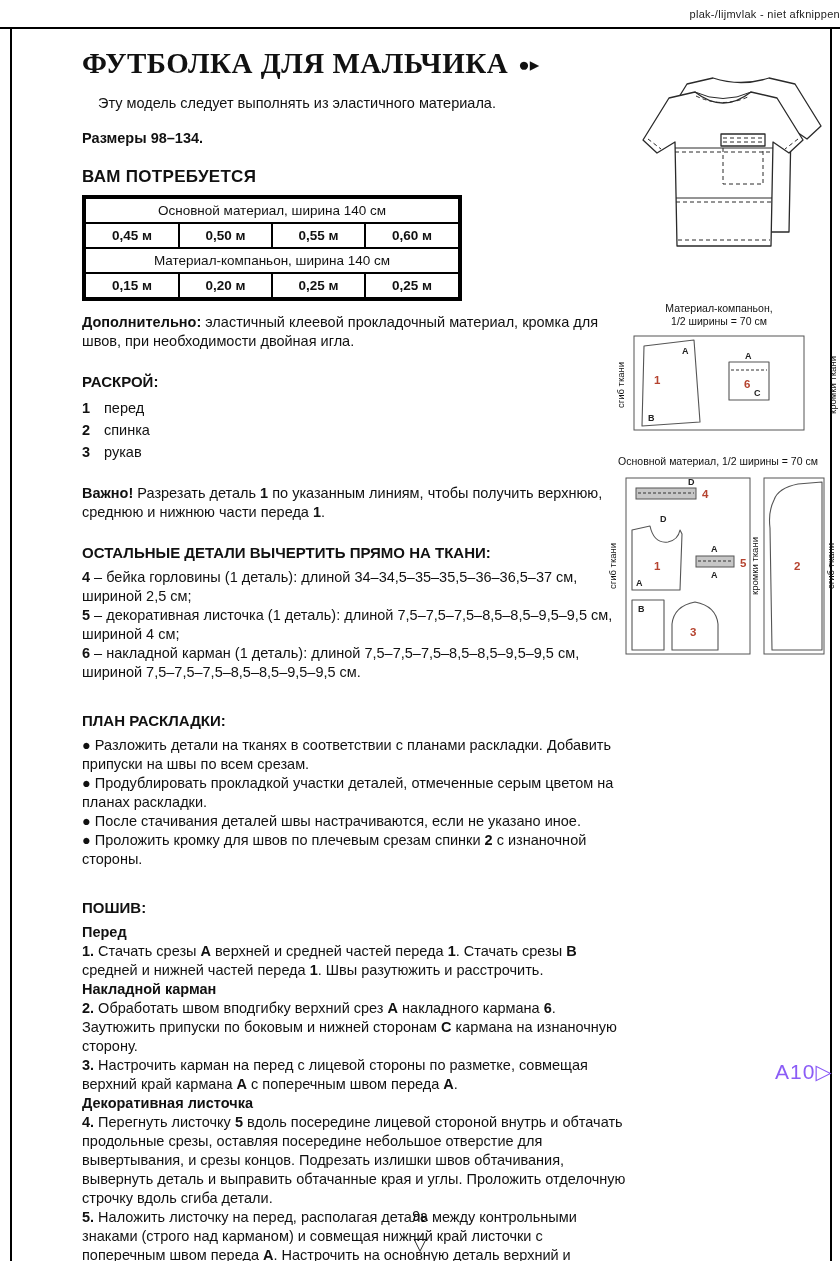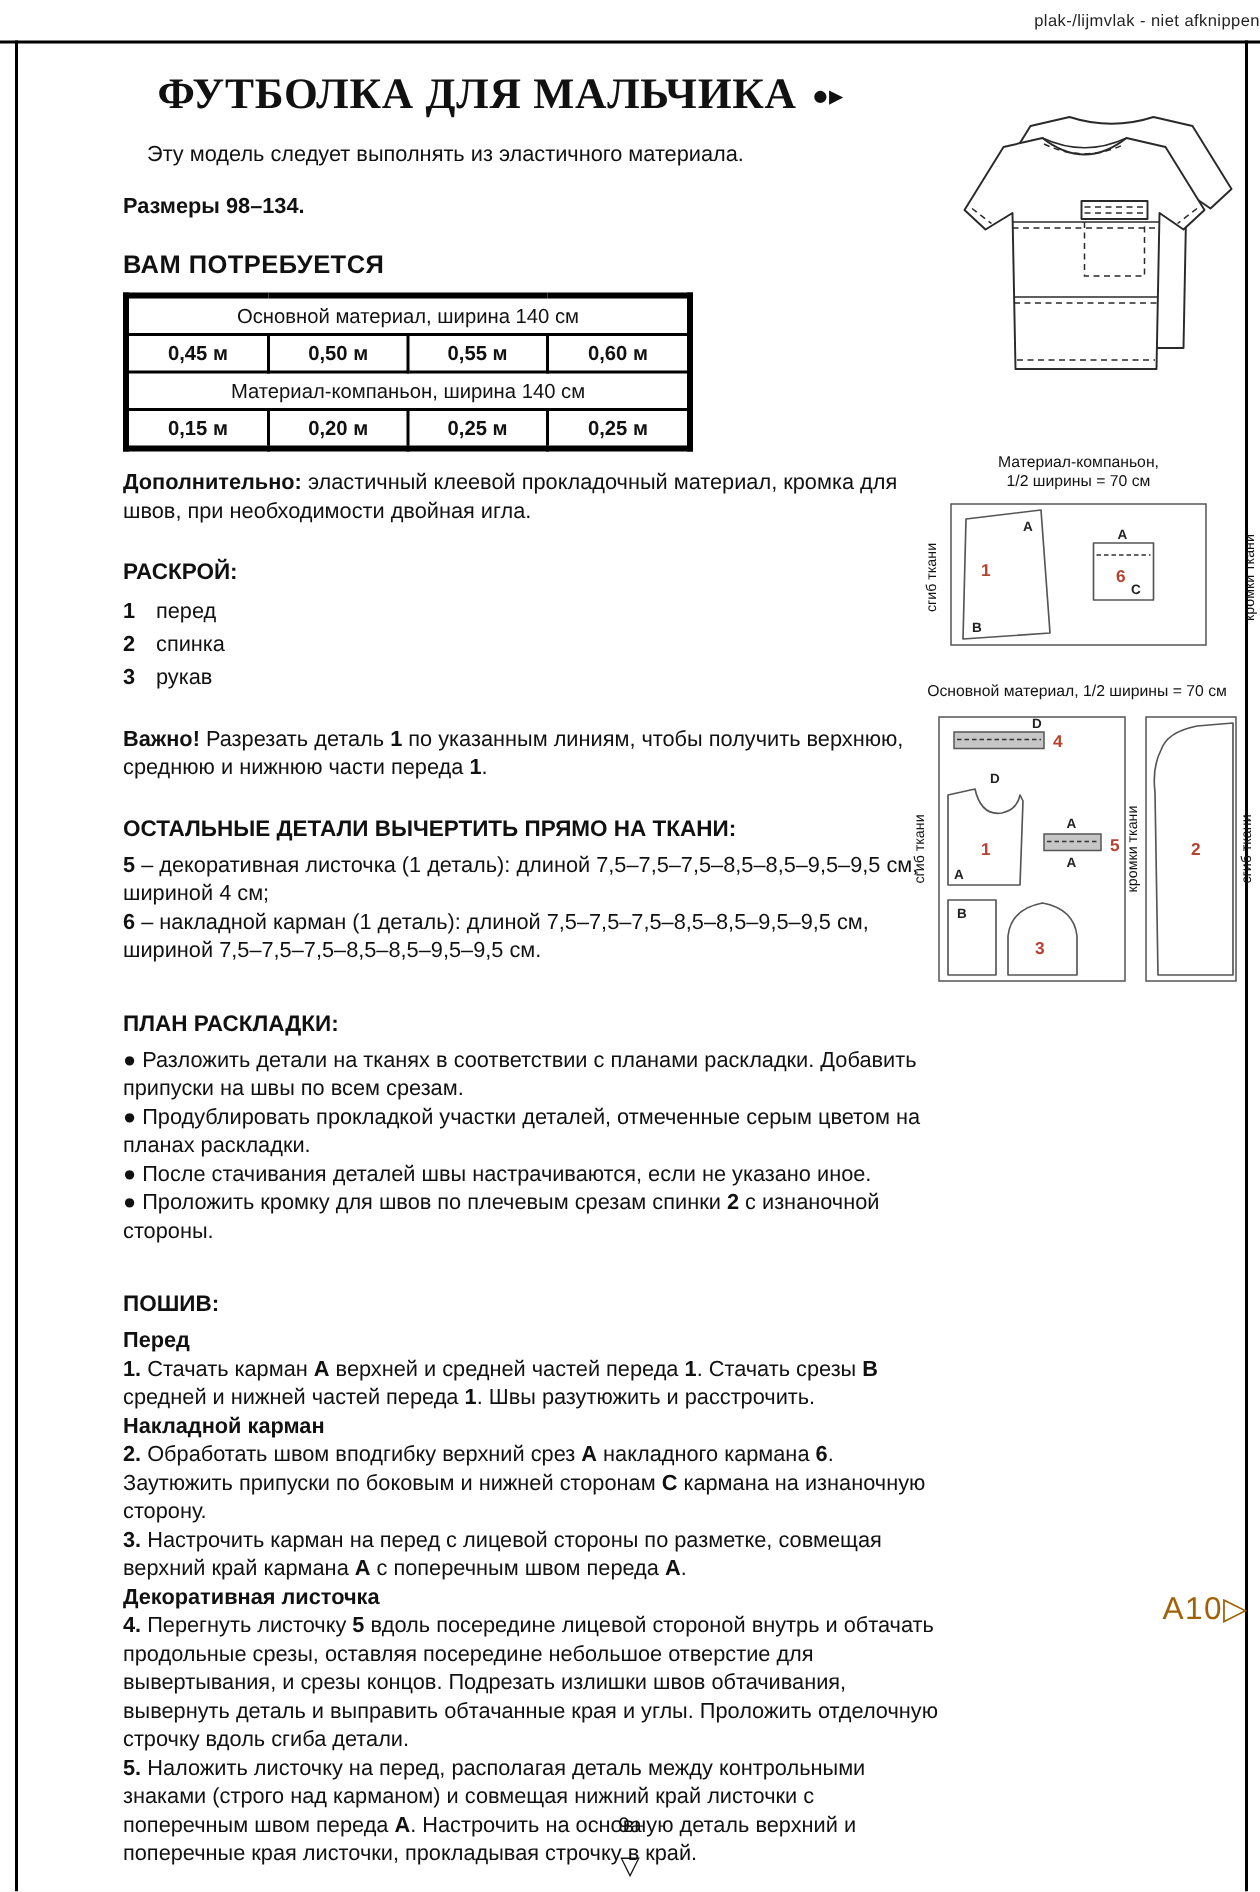--- a/index.html
+++ b/index.html
@@ -8,21 +8,21 @@
          color:#111; font-family:"Liberation Sans","DejaVu Sans",sans-serif; }
 
   .top-note { position:absolute; top:8px; left:0; width:840px; text-align:right;
               font-size:11px; letter-spacing:.3px; color:#222; }
   .top-line { position:absolute; top:27px; left:0; width:840px; height:2px; background:#000; }
   .frame { position:absolute; top:27px; height:1234px; width:2px; background:#000; }
   .frame.left  { left:10px; }
   .frame.right { left:830px; }
 
   .main { position:absolute; left:82px; top:54px; width:546px; font-size:14.5px; line-height:19px; }
-  .title-row { margin-bottom:6px; white-space:nowrap;margin-left:23px; }
+  .title-row { margin-bottom:6px; white-space:nowrap; }
   .title-text { font-family:"Liberation Serif","DejaVu Serif",serif; font-weight:bold;
                 font-size:29px; letter-spacing:.5px; }
   .title-mark { font-size:19px; vertical-align:2px; margin-left:6px; }
   .subtitle { margin:16px; }
   .sizes    { font-weight:bold; }
 
   .req-heading { font-size:17px; font-weight:bold; letter-spacing:.3px; margin:19px 0 9px; }
   table.req { border-collapse:collapse; border:4px solid #000; width:380px; text-align:center;
               margin-bottom:12px; }
   table.req td { border:2px solid #000; padding:3px 2px; font-size:13.5px; line-height:17px; }
@@ -49,21 +49,21 @@
   .seam    { fill:none; stroke:#2a2a2a; stroke-width:1; }
   .dash    { fill:none; stroke:#2a2a2a; stroke-width:1; stroke-dasharray:4 3; }
   .fabric  { fill:none; stroke:#555; stroke-width:1; }
   .piece   { fill:#fff; stroke:#555; stroke-width:1.1; stroke-linejoin:round; }
   .strip   { fill:#c6c6c6; stroke:#555; stroke-width:1; }
   .midline { fill:none; stroke:#333; stroke-width:1; stroke-dasharray:3 2; }
   text.rot  { font-size:9.5px; fill:#111; }
   text.plet { font-size:9px;  fill:#222; font-weight:bold; }
   text.pnum { font-size:11.5px; fill:var(--accent-red,#b5432f); font-weight:bold; }
 
-  .side-marker { position:absolute; left:775px; top:1060px; font-size:21px; color:#a16207;
+  .side-marker { position:absolute; left:775px; top:1060px; font-size:21px; color:#8b5cf6;
                  letter-spacing:1px; }
   .bottom-label { position:absolute; top:1208px; left:0; width:840px; text-align:center;
                   font-size:14px; color:#111; }
   .bottom-arrow { position:absolute; top:1234px; left:0; width:840px; text-align:center;
                   font-size:17px; color:#111; }
 </style>
 </head>
 <body>
 
 <div class="top-note">plak-/lijmvlak - niet afknippen</div>
@@ -119,32 +119,33 @@
     </div>
     <div class="cut-item">
       <span class="cut-num">3</span>
       <span>рукав</span>
     </div>
   </div>
 
   <p class="body spaced"><span class="b">Важно!</span><span> Разрезать деталь </span><span class="b">1</span><span> по указанным линиям, чтобы получить верхнюю, среднюю и нижнюю части переда </span><span class="b">1</span><span>.</span></p>
 
   <h3 class="sec">ОСТАЛЬНЫЕ ДЕТАЛИ ВЫЧЕРТИТЬ ПРЯМО НА ТКАНИ:</h3>
+  <p class="body"><span class="b">4</span><span> – бейка горловины (1 деталь): длиной 34–34,5–35–35,5–36–36,5–37 см, шириной 2,5 см;</span></p>
   <p class="body"><span class="b">5</span><span> – декоративная листочка (1 деталь): длиной 7,5–7,5–7,5–8,5–8,5–9,5–9,5 см, шириной 4 см;</span></p>
   <p class="body"><span class="b">6</span><span> – накладной карман (1 деталь): длиной 7,5–7,5–7,5–8,5–8,5–9,5–9,5 см, шириной 7,5–7,5–7,5–8,5–8,5–9,5–9,5 см.</span></p>
 
   <h3 class="sec big-gap">ПЛАН РАСКЛАДКИ:</h3>
   <p class="body"><span>● Разложить детали на тканях в соответствии с планами раскладки. Добавить припуски на швы по всем срезам.</span></p>
   <p class="body"><span>● Продублировать прокладкой участки деталей, отмеченные серым цветом на планах раскладки.</span></p>
   <p class="body"><span>● После стачивания деталей швы настрачиваются, если не указано иное.</span></p>
   <p class="body"><span>● Проложить кромку для швов по плечевым срезам спинки </span><span class="b">2</span><span> с изнаночной стороны.</span></p>
 
   <h3 class="sec big-gap">ПОШИВ:</h3>
   <p class="subhead">Перед</p>
-  <p class="body"><span class="b">1.</span><span> Стачать карман </span><span class="b">A</span><span> верхней и средней частей переда </span><span class="b">1</span><span>. Стачать срезы </span><span class="b">B</span><span> средней и нижней частей переда </span><span class="b">1</span><span>. Швы разутюжить и расстрочить.</span></p>
+  <p class="body"><span class="b">1.</span><span> Стачать срезы </span><span class="b">A</span><span> верхней и средней частей переда </span><span class="b">1</span><span>. Стачать срезы </span><span class="b">B</span><span> средней и нижней частей переда </span><span class="b">1</span><span>. Швы разутюжить и расстрочить.</span></p>
   <p class="subhead">Накладной карман</p>
   <p class="body"><span class="b">2.</span><span> Обработать швом вподгибку верхний срез </span><span class="b">A</span><span> накладного кармана </span><span class="b">6</span><span>. Заутюжить припуски по боковым и нижней сторонам </span><span class="b">C</span><span> кармана на изнаночную сторону.</span></p>
   <p class="body"><span class="b">3.</span><span> Настрочить карман на перед с лицевой стороны по разметке, совмещая верхний край кармана </span><span class="b">A</span><span> с поперечным швом переда </span><span class="b">A</span><span>.</span></p>
   <p class="subhead">Декоративная листочка</p>
   <p class="body"><span class="b">4.</span><span> Перегнуть листочку </span><span class="b">5</span><span> вдоль посередине лицевой стороной внутрь и обтачать продольные срезы, оставляя посередине небольшое отверстие для вывертывания, и срезы концов. Подрезать излишки швов обтачивания, вывернуть деталь и выправить обтачанные края и углы. Проложить отделочную строчку вдоль сгиба детали.</span></p>
   <p class="body"><span class="b">5.</span><span> Наложить листочку на перед, располагая деталь между контрольными знаками (строго над карманом) и совмещая нижний край листочки с поперечным швом переда </span><span class="b">A</span><span>. Настрочить на основную деталь верхний и поперечные края листочки, прокладывая строчку в край.</span></p>
 </div>
 
 <div class="tshirt">
   <svg width="220" height="212" viewBox="0 0 220 212">

